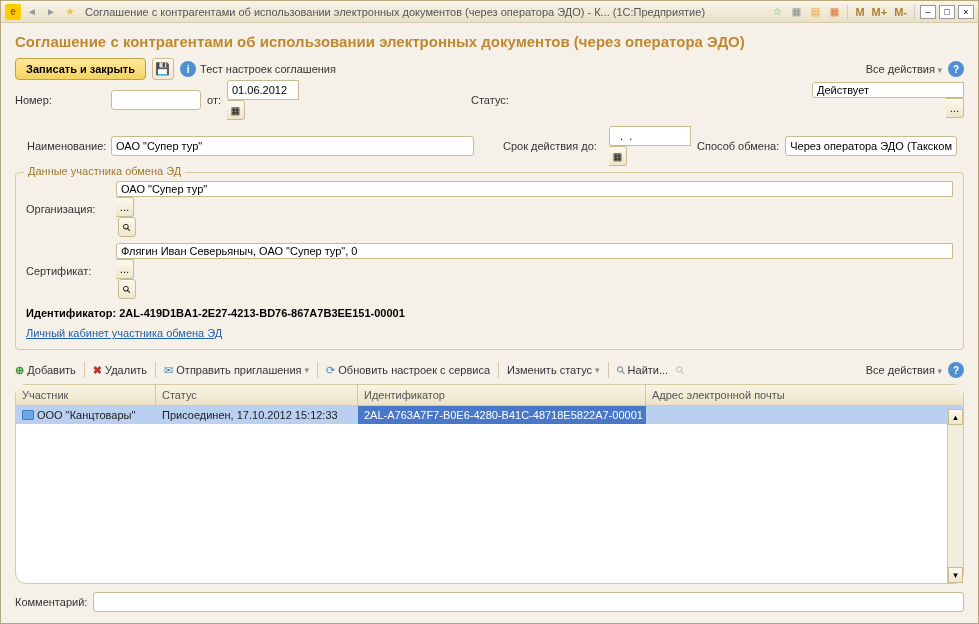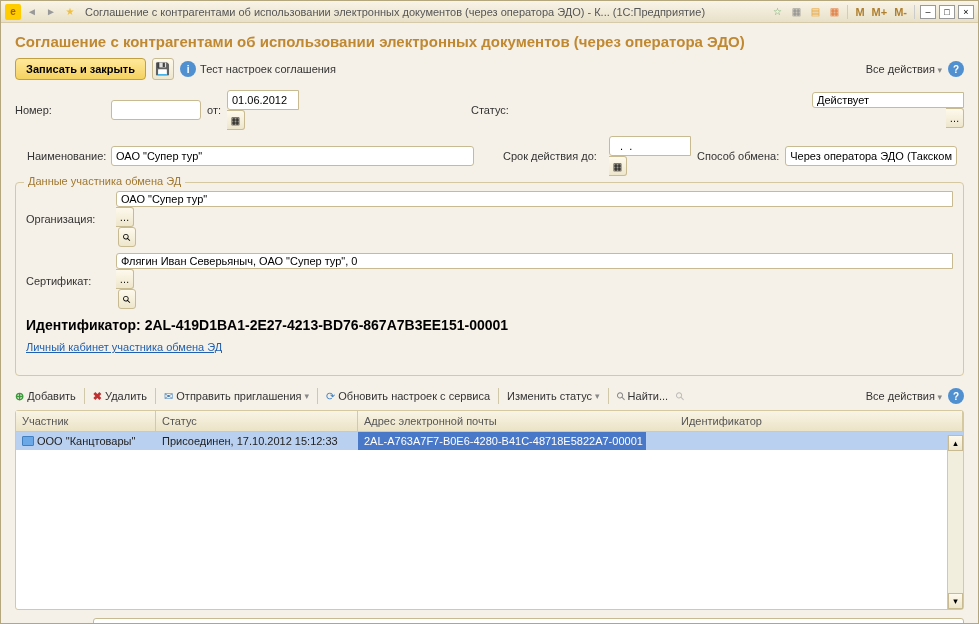--- a/index.html
+++ b/index.html
@@ -21,21 +21,21 @@
   border-bottom: 1px solid #d5cba8;
   gap: 3px;
 }
 .titlebar-icon { width: 16px; height: 16px; display: flex; align-items: center; justify-content: center; font-size: 10px; }
 .title-text { flex: 1; font-size: 11px; color: #555; white-space: nowrap; overflow: hidden; padding-left: 4px; }
 .titlebar-btn { width: 16px; height: 14px; border: 1px solid #999; background: #fff; font-size: 9px; display: flex; align-items: center; justify-content: center; cursor: pointer; }
 .m-btn { color: #b08030; font-weight: bold; font-size: 11px; padding: 0 2px; }
 .sep { width: 1px; height: 14px; background: #ccc; margin: 0 2px; }
 .content { padding: 10px 14px 6px 14px; }
 .page-title { font-size: 15px; font-weight: bold; color: #c08830; margin-bottom: 8px; }
-.toolbar { display: flex; align-items: center; gap: 6px; margin-bottom: 10px; }
+.toolbar { display: flex; align-items: center; gap: 6px; }
 .btn-primary {
   background: linear-gradient(to bottom, #ffe89a, #f5d260);
   border: 1px solid #c0a040;
   border-radius: 4px;
   padding: 4px 10px;
   font-size: 11px;
   font-weight: bold;
   cursor: pointer;
 }
 .btn-icon {
@@ -75,37 +75,37 @@
   border-radius: 0 3px 3px 0;
   cursor: pointer;
   font-size: 10px;
   display: flex; align-items: center; justify-content: center;
 }
 .input-group { display: flex; align-items: stretch; flex-direction: column; }
 .input-group .input { border-radius: 3px 0 0 3px; }
 .fieldset {
   border: 1px solid #d5c99f;
   border-radius: 4px;
-  padding: 8px 10px 22px 10px;
+  padding: 8px 10px 10px 10px;
   margin-top: 4px;
   position: relative;
 }
 .legend { position: absolute; top: -8px; left: 8px; background: #f5f1e8; padding: 0 4px; color: #a07830; }
-.identifier-row { font-size: 14px; margin: 8px 0 4px 0; }
+.identifier-row { font-size: 11px; margin: 8px 0 4px 0; }
 .identifier-row b { font-weight: bold; }
 .hyperlink { color: #2060b0; text-decoration: underline; cursor: pointer; margin-top: 4px; display: inline-block; }
 .table-toolbar {
   display: flex; align-items: center; gap: 8px;
   margin-top: 10px; margin-bottom: 4px;
   padding: 2px 0;
 }
 .tbtn { color: #333; cursor: pointer; display: flex; align-items: center; gap: 3px; font-size: 11px; }
 .tsep { width: 1px; height: 16px; background: #d0c8a8; }
 .dd-arrow::after { content: " ▾"; color: #888; font-size: 9px; }
-.table-wrap { border: 1px solid #d5c99f; border-radius: 3px; height: 200px; background: #fff; position: relative; }
+.table-wrap { border: 1px solid #d5c99f; border-radius: 11px; height: 200px; background: #fff; position: relative; }
 .table-header { display: flex; background: linear-gradient(to bottom, #f8f4e6, #ece3c6); border-bottom: 1px solid #d5c99f; }
 .th { padding: 4px 6px; font-size: 11px; color: #555; }
 .th1 { width: 140px; border-right: 1px solid #d5c99f; }
 .th2 { width: 202px; border-right: 1px solid #d5c99f; }
 .th3 { width: 288px; border-right: 1px solid #d5c99f; }
 .th4 { flex: 1; }
 .table-row { display: flex; background: #b9d0f0; color: #222; }
 .table-row.selected .td3 { background: #4a78c8; color: #fff; }
 .td { padding: 3px 6px; font-size: 11px; overflow: hidden; white-space: nowrap; }
 .td1 { width: 140px; display: flex; align-items: center; gap: 3px; }
@@ -253,22 +253,22 @@
     <div class="toolbar-right">
       <span class="link-dd dd-arrow">Все действия</span>
       <span class="help-icon">?</span>
     </div>
   </div>
 
   <div class="table-wrap">
     <div class="table-header">
       <div class="th th1">Участник</div>
       <div class="th th2">Статус</div>
+      <div class="th th3">Идентификатор</div>
       <div class="th th4">Адрес электронной почты</div>
-      <div class="th th3">Идентификатор</div>
     </div>
     <div class="table-row selected">
       <div class="td td1">
           <span class="row-icon"></span>
           <span>ООО "Канцтовары"</span>
         </div>
       <div class="td td2">Присоединен, 17.10.2012 15:12:33</div>
       <div class="td td3">2AL-A763A7F7-B0E6-4280-B41C-48718E5822A7-00001</div>
       <div class="td td4"></div>
     </div>

